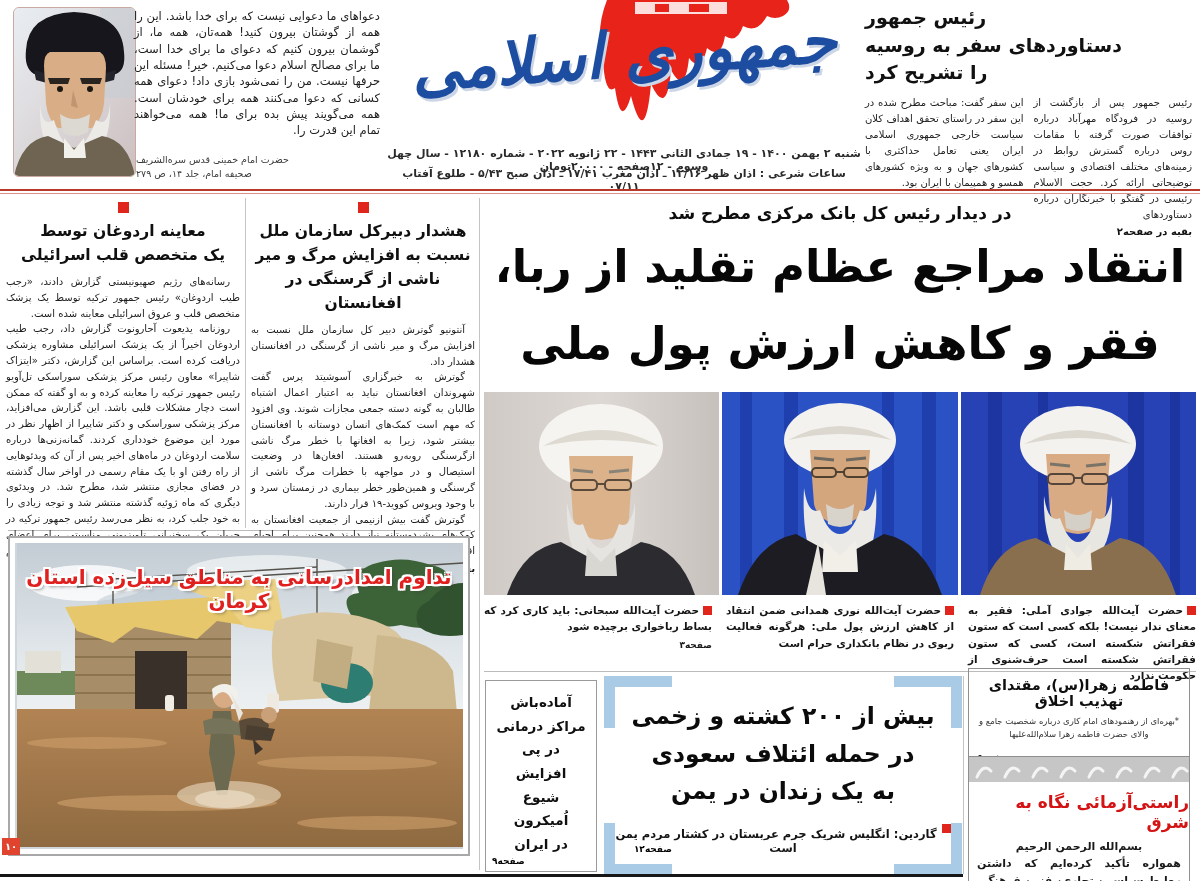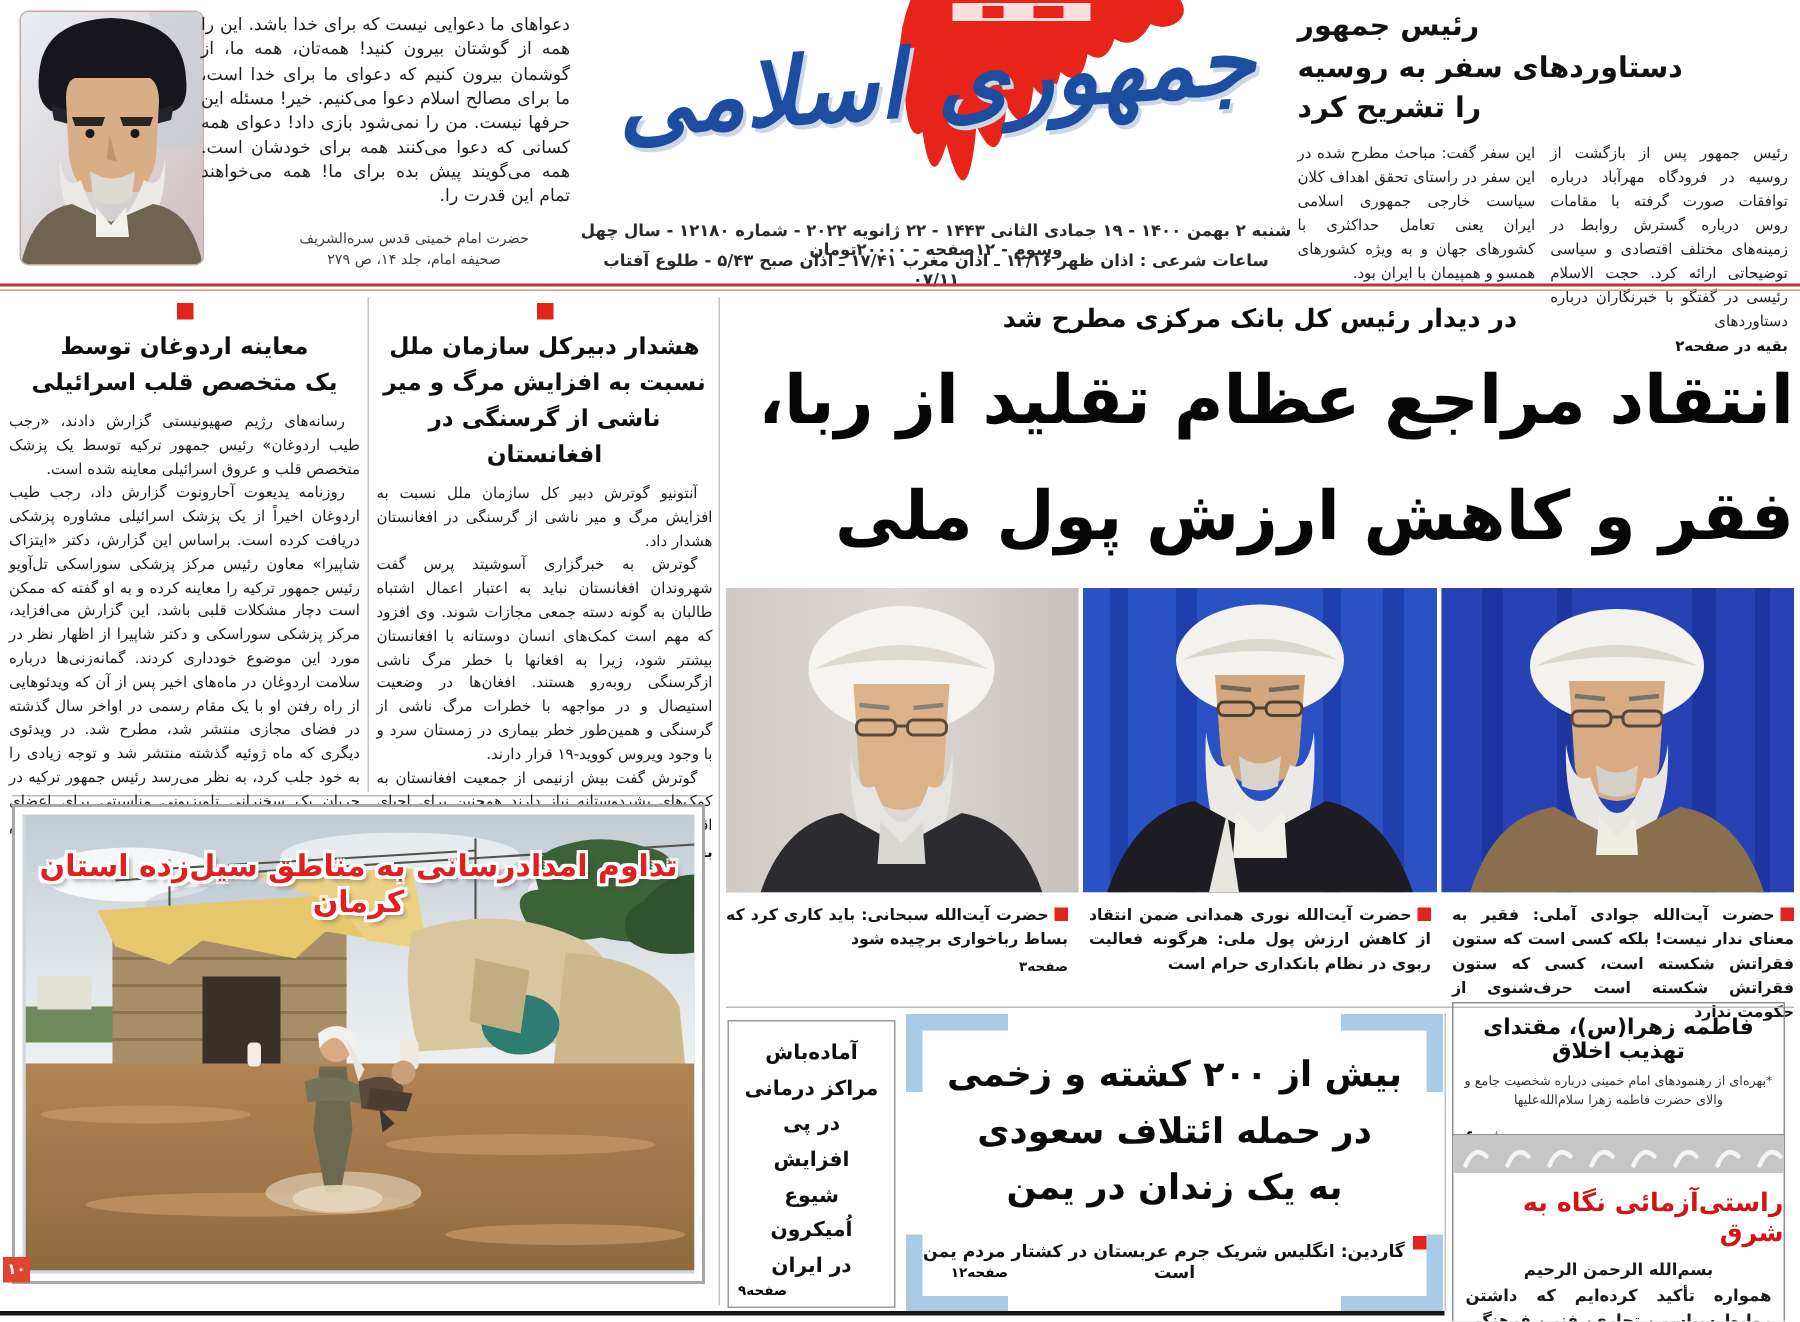--- a/index.html
+++ b/index.html
@@ -10,21 +10,21 @@
     overflow:hidden; direction:rtl;
   }
   .abs { position:absolute; }
 
   
   #khomeini-photo { left:13px; top:7px; width:123px; height:170px;
     border:1px solid #c9a9a0; border-radius:6px; overflow:hidden; background:#dfe4ea; }
   #khomeini-quote { right:825px; left:auto; top:8px; width:244px; font-size:11.5px;
     line-height:1.42; text-align:justify; color:#1d1d1d; font-weight:500;}
   #quote-attrib { right:825px; top:153px; width:244px; font-size:9.5px; color:#3b3b3b;
-    text-align:center; line-height:1.5;padding-left:36px; }
+    text-align:left; line-height:1.5; }
 
   #masthead { left:385px; top:0; width:478px; height:190px; }
   #masthead-splash { position:absolute; left:212px; top:0; width:200px; height:130px; }
   #masthead-title {
     position:absolute; left:0; top:18px; width:100%; text-align:center;
     color:#1c4da0; font-size:62px; font-weight:bold; font-style:italic;
     transform:rotate(-4deg); white-space:nowrap;
     text-shadow:2px 3px 0 #ccd6e6;
   }
   .dateline { position:absolute; width:100%; text-align:center; font-weight:bold; color:#2a2a2a; }
@@ -52,21 +52,21 @@
   .news-article { top:202px; }
   #article-erdogan { left:6px; width:234px; }
   #article-un { left:251px; width:224px; }
   .article-title { text-align:center; font-weight:bold; font-size:15.5px; line-height:1.55; color:#101010; margin-bottom:7px; }
   .article-body p { font-size:10px; line-height:1.58; text-align:justify; color:#1c1c1c; text-indent:10px; }
   .article-more { font-size:9.5px; font-weight:bold; margin-top:4px; color:#111; }
 
   
   #main-kicker { left:484px; top:203px; width:712px; text-align:center;
     font-size:17px; font-weight:bold; color:#0d0d0d; }
-  #main-headline { left:484px; top:228px; width:712px; 
+  #main-headline { left:484px; top:228px; width:712px; text-align:center;
     font-size:45px; font-weight:bold; color:#070707; line-height:1.72; letter-spacing:-1px; }
   #photo-row { left:484px; top:392px; width:712px; height:203px; display:flex; gap:3px; }
   .cleric-photo { width:236px; height:203px; overflow:hidden; background:#ccc; }
   #caption-row { left:484px; top:602px; width:712px; display:flex; gap:14px; }
   .caption { width:232px; font-size:10.5px; font-weight:bold; line-height:1.55;
     text-align:justify; color:#161616; position:relative; }
   .caption .red-bullet { display:inline-block; width:9px; height:9px; margin:0 0 0 4px; vertical-align:-1px; }
   .caption-page { font-weight:bold; font-size:9px; margin-top:4px; }
 
   
@@ -393,21 +393,21 @@
       <div>به یک زندان در یمن</div>
     </div>
     <div id="yemen-sub">
       <span class="red-bullet"></span><span>گاردین: انگلیس شریک جرم عربستان در کشتار مردم یمن است</span>
     </div>
     <div id="yemen-page">صفحه۱۲</div>
   </div>
 
   <div id="fatima-box">
     <div id="fatima-title">فاطمه زهرا(س)، مقتدای تهذیب اخلاق</div>
-    <div id="fatima-sub">*بهره‌ای از رهنمودهای امام خمینی درباره شخصیت جامع و والای حضرت فاطمه زهرا سلام‌الله‌علیها</div>
+    <div id="fatima-sub">*بهره‌ای از رهنمودهای امام کاری درباره شخصیت جامع و والای حضرت فاطمه زهرا سلام‌الله‌علیها</div>
     <div id="fatima-page">صفحه۶</div>
   </div>
 
   <div id="east-box">
     <div id="east-band">
       <svg width="220" height="25" viewBox="0 0 220 25">
         <rect width="220" height="25" fill="#c6c6c6"></rect>
         <g stroke="#f4f4f4" stroke-width="3" fill="none" stroke-linecap="round">
           <path d="M8,20 q6,-14 14,-6"></path>
             <path d="M36,20 q6,-14 14,-6"></path>

